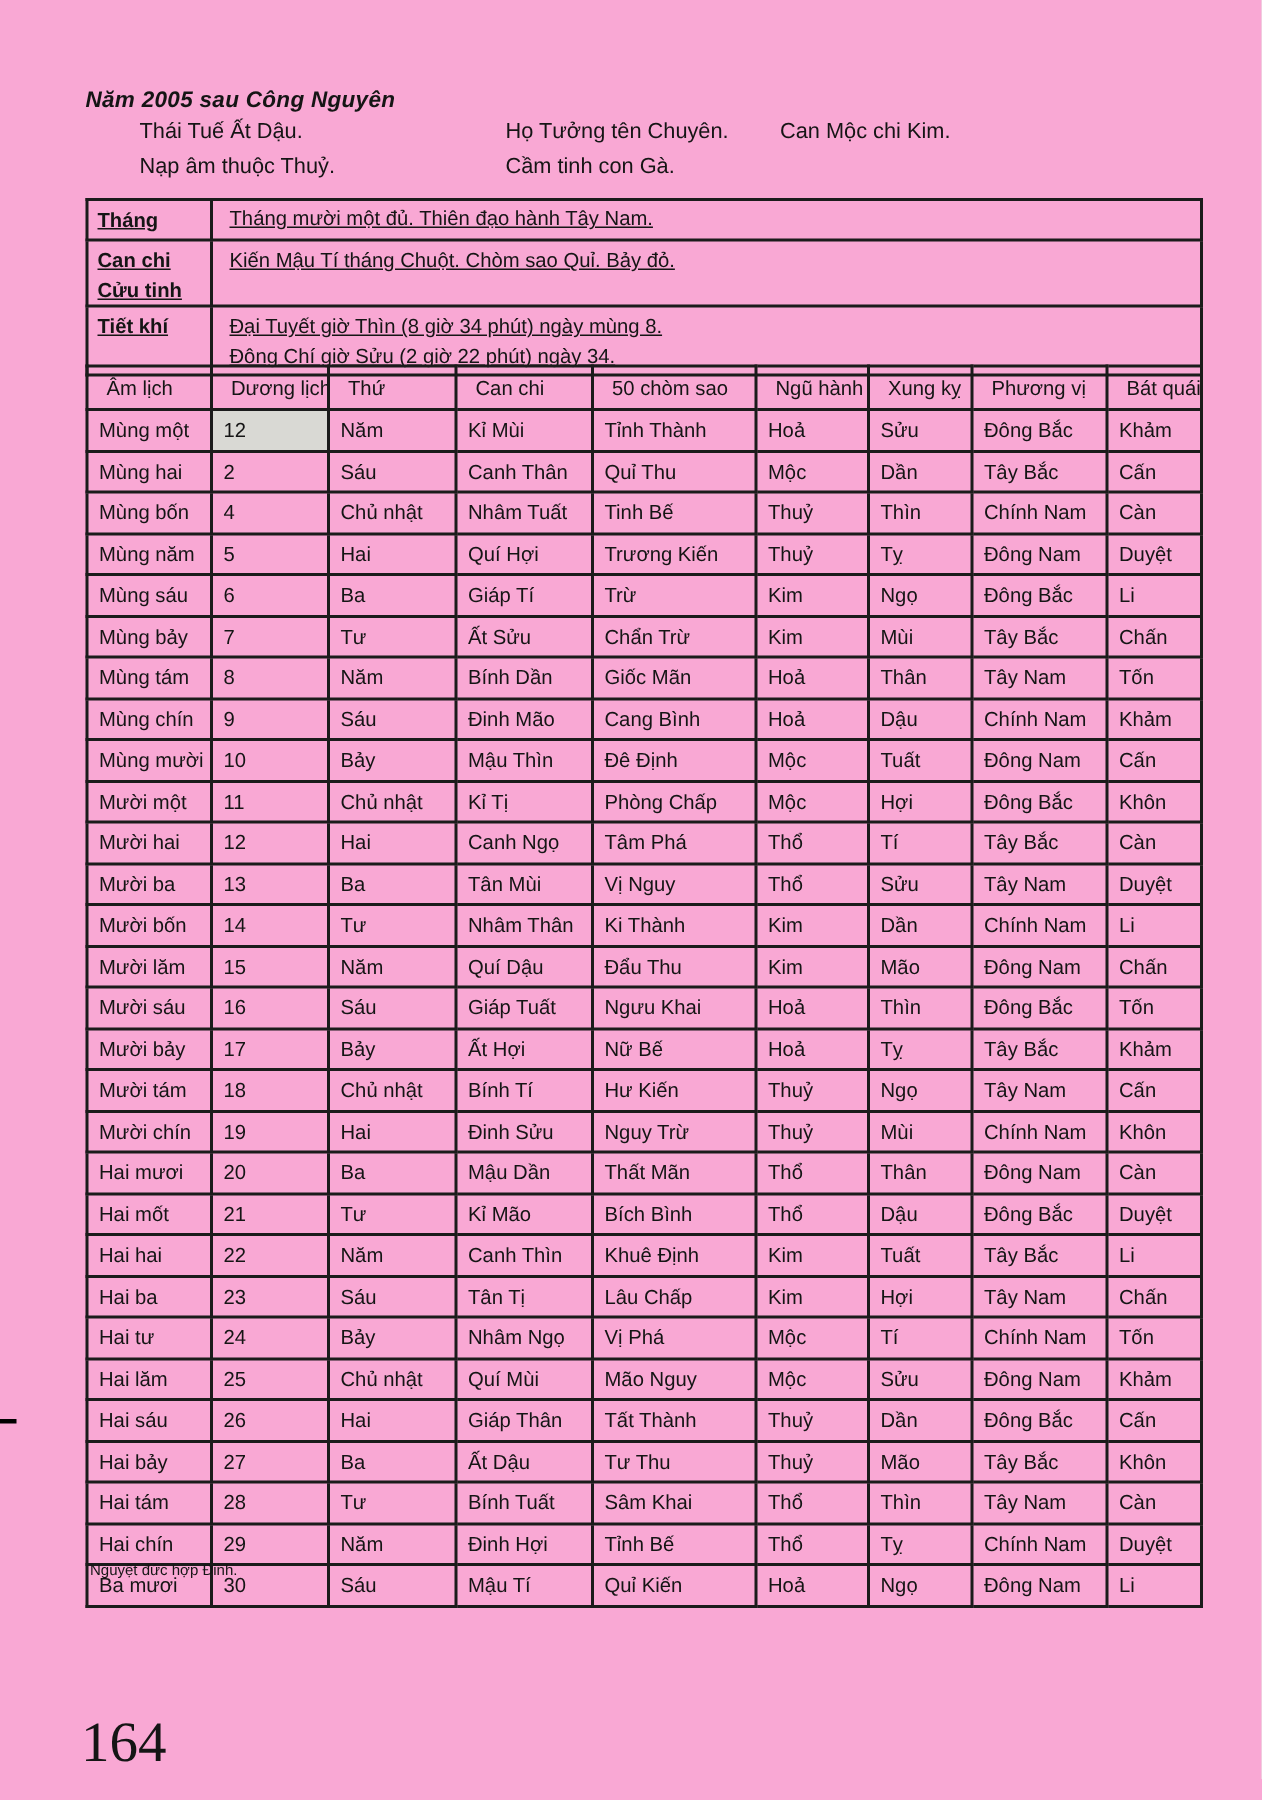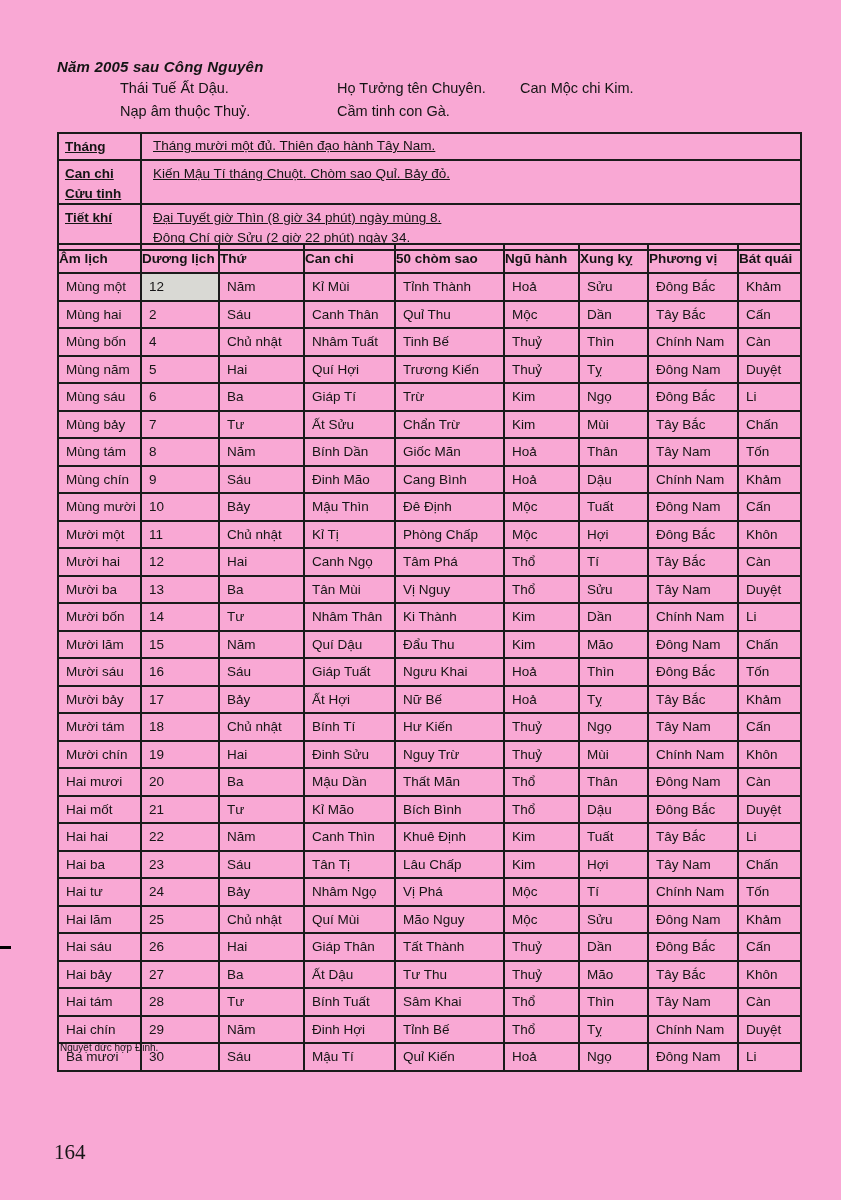--- a/index.html
+++ b/index.html
@@ -11,21 +11,21 @@
     color:#151515;
     overflow:hidden;
   }
   .title{
     position:absolute;left:57px;top:58px;
     font-size:15px;font-weight:bold;font-style:italic;
     letter-spacing:.2px;
   }
   .hdr-line{position:absolute;height:18px;font-size:14.5px;}
   .hdr-line span{position:absolute;white-space:nowrap;}
-  .pos-a{left:120px;}
+  .pos-a{left:93px;}
   .pos-b{left:337px;}
   .pos-c{left:520px;}
   table{border-collapse:collapse;table-layout:fixed;}
   td,th{
     border:2px solid #1b1b1b;
     font-size:13.5px;
     padding:0 0 0 6px;
     text-align:left;
     vertical-align:middle;
     white-space:nowrap;
@@ -33,33 +33,33 @@
   }
   .info-table{position:absolute;left:57px;top:132px;width:743px;text-decoration:underline;}
   .info-table .lbl{font-weight:bold;width:83px;line-height:1.45;}
   .info-table .cnt{padding-left:11px;line-height:1.5;}
   .r-thang{height:27px;}
   .r-canchi{height:42px;}
   .r-tietkhi{height:46px;}
   .r-canchi .lbl,.r-tietkhi .lbl{vertical-align:top;padding-top:3px;}
   .r-tietkhi .cnt{vertical-align:top;padding-top:3px;}
   .main-table{position:absolute;left:57px;top:243px;width:743px;}
-  .main-table th{font-weight:bold;height:27px;padding-left:0;}
+  .main-table th{font-weight:normal;height:27px;padding-left:12px;}
   .main-table td{height:25.5px;padding-left:7px;}
   col.c0{width:83px;} col.c1{width:78px;} col.c2{width:85px;}
   col.c3{width:91px;} col.c4{width:109px;} col.c5{width:75px;}
   col.c6{width:69px;} col.c7{width:90px;} col.c8{width:63px;}
   .footer-note{
     position:absolute;left:60px;top:1042px;
     font-size:10px;
   }
   .page-number{
     position:absolute;left:54px;top:1140px;
     font-family:"Liberation Serif","DejaVu Serif",serif;
-    font-size:21px;
+    font-size:38px;
   }
   .margin-dash{
     position:absolute;left:0;top:946px;width:11px;height:3px;background:#000;
   }
 </style>
 </head>
 <body>
 
 <div class="page">
 

